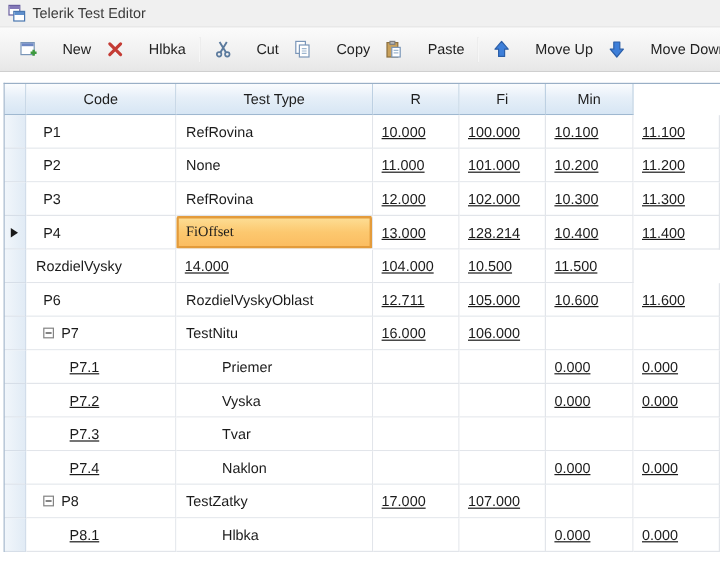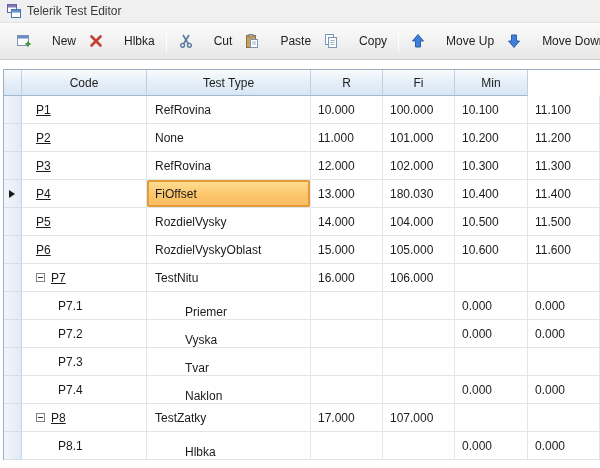--- a/index.html
+++ b/index.html
@@ -70,30 +70,31 @@
   .indicator-cell {
     background: linear-gradient(90deg, #f1f6fb, #e1ebf5);
     border-right: 1px solid #c8d6e5; border-bottom: 1px solid #d6dee8;
     justify-content: flex-start;
   }
   .hcell.indicator-cell {
     background: linear-gradient(180deg, #fafcfe 0%, #e6eff8 45%, #d7e6f4 100%);
     border-right: 1px solid #bdd0e2; border-bottom: 1px solid #9fb8d0;
   }
 
-  .code-cell.lvl0 { padding-left: 14px; text-decoration: underline; }
-  .code-cell.lvl1 { padding-left: 36px; }
+  .code-cell.lvl0 { padding-left: 14px; }
+  .code-cell.lvl1 { padding-left: 36px; text-decoration: underline; }
   .testtype-cell.lvl0 { padding-left: 8px; }
-  .testtype-cell.lvl1 { padding-left: 38px; align-items: flex-end; }
-  .num-cell { padding-left: 7px; }
+  .testtype-cell.lvl1 { padding-left: 38px; }
+  .num-cell { padding-left: 7px; text-decoration: underline; }
 
   .selected-cell {
     background: linear-gradient(180deg, #fde099 0%, #fcc86f 50%, #fbbb5f 100%);
     box-shadow: inset 0 0 0 2px #e39b3b;
     border-radius: 2px;
+    font-family: Liberation Serif, serif;
   }
 
   .current-arrow {
     width: 0; height: 0; margin-left: 5px;
     border-top: 4px solid transparent;
     border-bottom: 4px solid transparent;
     border-left: 6px solid #1a1a1a;
   }
   .expand-box {
     width: 9px; height: 9px; box-sizing: border-box;
@@ -154,38 +155,38 @@
           <circle cx="4.6" cy="12.3" r="1.9" fill="none" stroke="#5b7a9d" stroke-width="1.4"></circle>
           <circle cx="11.4" cy="12.3" r="1.9" fill="none" stroke="#5b7a9d" stroke-width="1.4"></circle>
         </svg>
       </span>
       <span class="tb-label">Cut</span>
     </div>
 
     <div class="tb-btn">
       <span class="tb-icon">
         <svg width="16" height="16" viewBox="0 0 16 16">
+          <rect x="2.5" y="1.5" width="8" height="10" fill="#ffffff" stroke="#7a96b8"></rect>
+          <rect x="5.5" y="4.5" width="8" height="10" fill="#ffffff" stroke="#7a96b8"></rect>
+          <path d="M7.5 7.5 h4 M7.5 9.5 h4 M7.5 11.5 h4" stroke="#9db6cf" stroke-width="1"></path>
+        </svg>
+      </span>
+      <span class="tb-label">Copy</span>
+    </div>
+
+    <div class="tb-btn">
+      <span class="tb-icon">
+        <svg width="16" height="16" viewBox="0 0 16 16">
           <rect x="2.5" y="2.5" width="9" height="12" fill="#c9a15b" stroke="#8b6f3f"></rect>
           <rect x="5" y="1.5" width="4" height="2.5" fill="#b8b8b8" stroke="#808080"></rect>
           <rect x="6.5" y="6.5" width="7" height="8" fill="#ffffff" stroke="#7a96b8"></rect>
           <path d="M8 9 h4 M8 11 h4" stroke="#9db6cf" stroke-width="1"></path>
         </svg>
       </span>
       <span class="tb-label">Paste</span>
-    </div>
-
-    <div class="tb-btn">
-      <span class="tb-icon">
-        <svg width="16" height="16" viewBox="0 0 16 16">
-          <rect x="2.5" y="1.5" width="8" height="10" fill="#ffffff" stroke="#7a96b8"></rect>
-          <rect x="5.5" y="4.5" width="8" height="10" fill="#ffffff" stroke="#7a96b8"></rect>
-          <path d="M7.5 7.5 h4 M7.5 9.5 h4 M7.5 11.5 h4" stroke="#9db6cf" stroke-width="1"></path>
-        </svg>
-      </span>
-      <span class="tb-label">Copy</span>
     </div>
 
     <div class="tb-sep"></div>
 
     <div class="tb-btn">
       <span class="tb-icon">
         <svg width="16" height="16" viewBox="0 0 16 16">
           <path d="M8 1.5 L13.5 8 H10.5 V14 H5.5 V8 H2.5 Z" fill="#3e7fd9" stroke="#2c5fa8" stroke-linejoin="round"></path>
         </svg>
       </span>
@@ -282,34 +283,31 @@
           <div class="cell code-cell lvl0">
             <span>P4</span>
           </div>
           <div class="cell testtype-cell lvl0 selected-cell">
             <span>FiOffset</span>
           </div>
           <div class="cell num-cell">
             <span>13.000</span>
           </div>
           <div class="cell num-cell">
-            <span>180.030</span>
+            <span>128.214</span>
           </div>
           <div class="cell num-cell">
             <span>10.400</span>
           </div>
           <div class="cell num-cell">
             <span>11.400</span>
           </div>
         </div>
         <div class="grid-row">
           <div class="cell indicator-cell"></div>
-          <div class="cell code-cell lvl0">
-            <span>P5</span>
-          </div>
           <div class="cell testtype-cell lvl0">
             <span>RozdielVysky</span>
           </div>
           <div class="cell num-cell">
             <span>14.000</span>
           </div>
           <div class="cell num-cell">
             <span>104.000</span>
           </div>
           <div class="cell num-cell">
@@ -321,21 +319,21 @@
         </div>
         <div class="grid-row">
           <div class="cell indicator-cell"></div>
           <div class="cell code-cell lvl0">
             <span>P6</span>
           </div>
           <div class="cell testtype-cell lvl0">
             <span>RozdielVyskyOblast</span>
           </div>
           <div class="cell num-cell">
-            <span>15.000</span>
+            <span>12.711</span>
           </div>
           <div class="cell num-cell">
             <span>105.000</span>
           </div>
           <div class="cell num-cell">
             <span>10.600</span>
           </div>
           <div class="cell num-cell">
             <span>11.600</span>
           </div>

